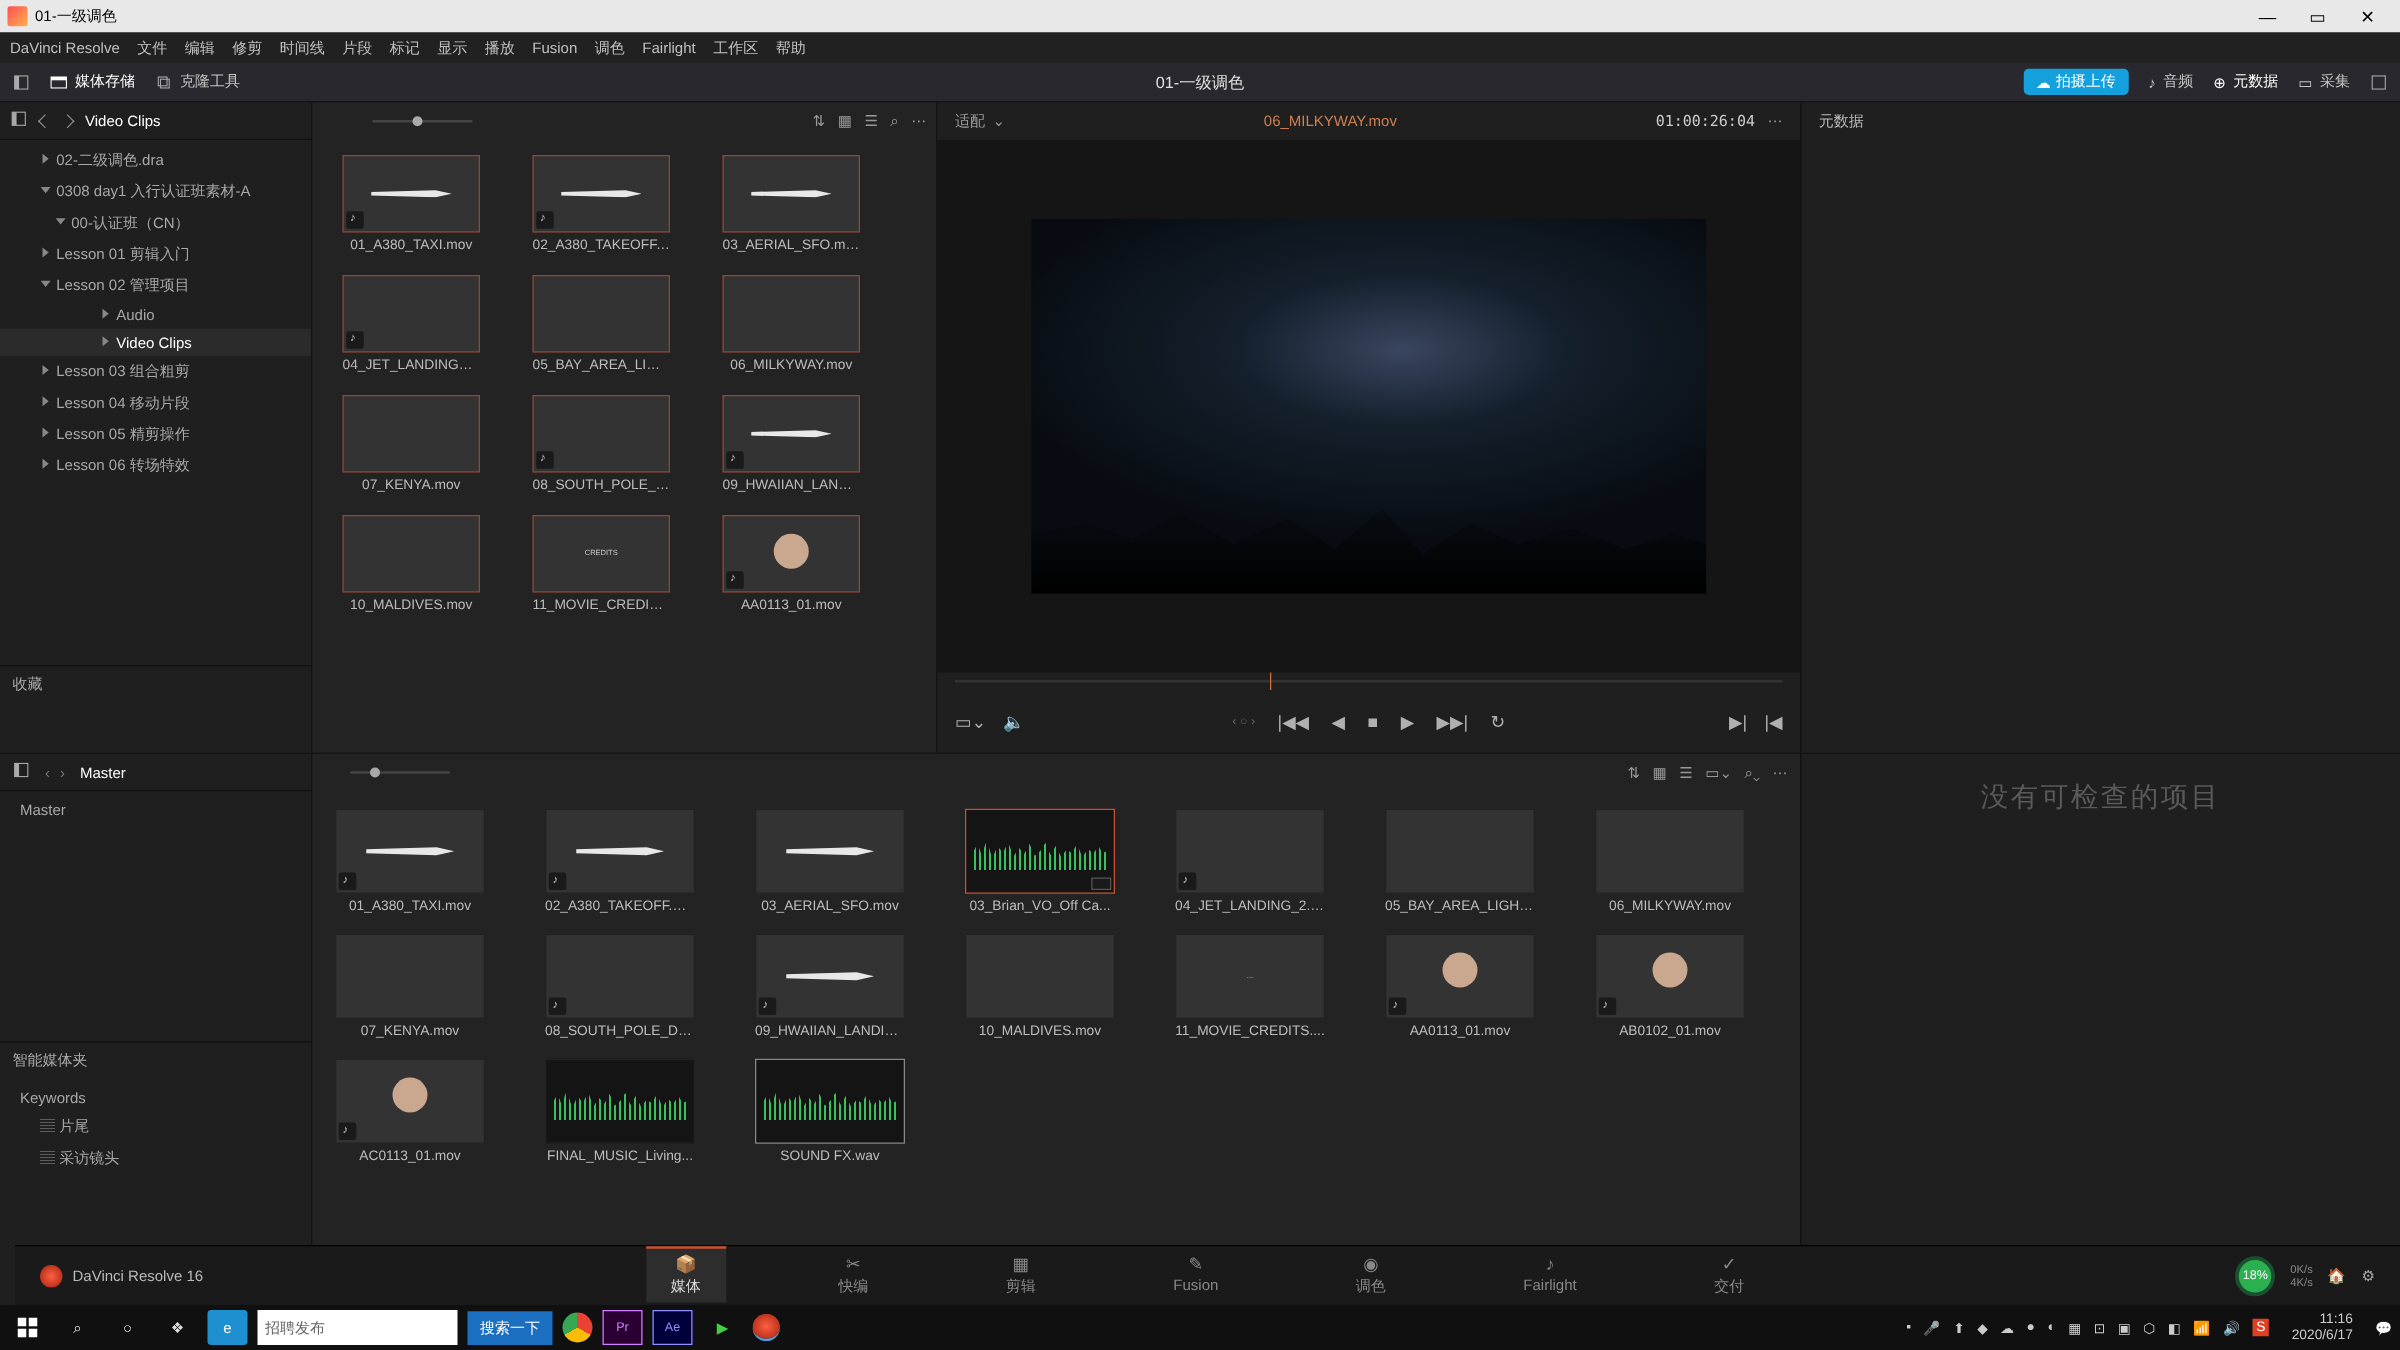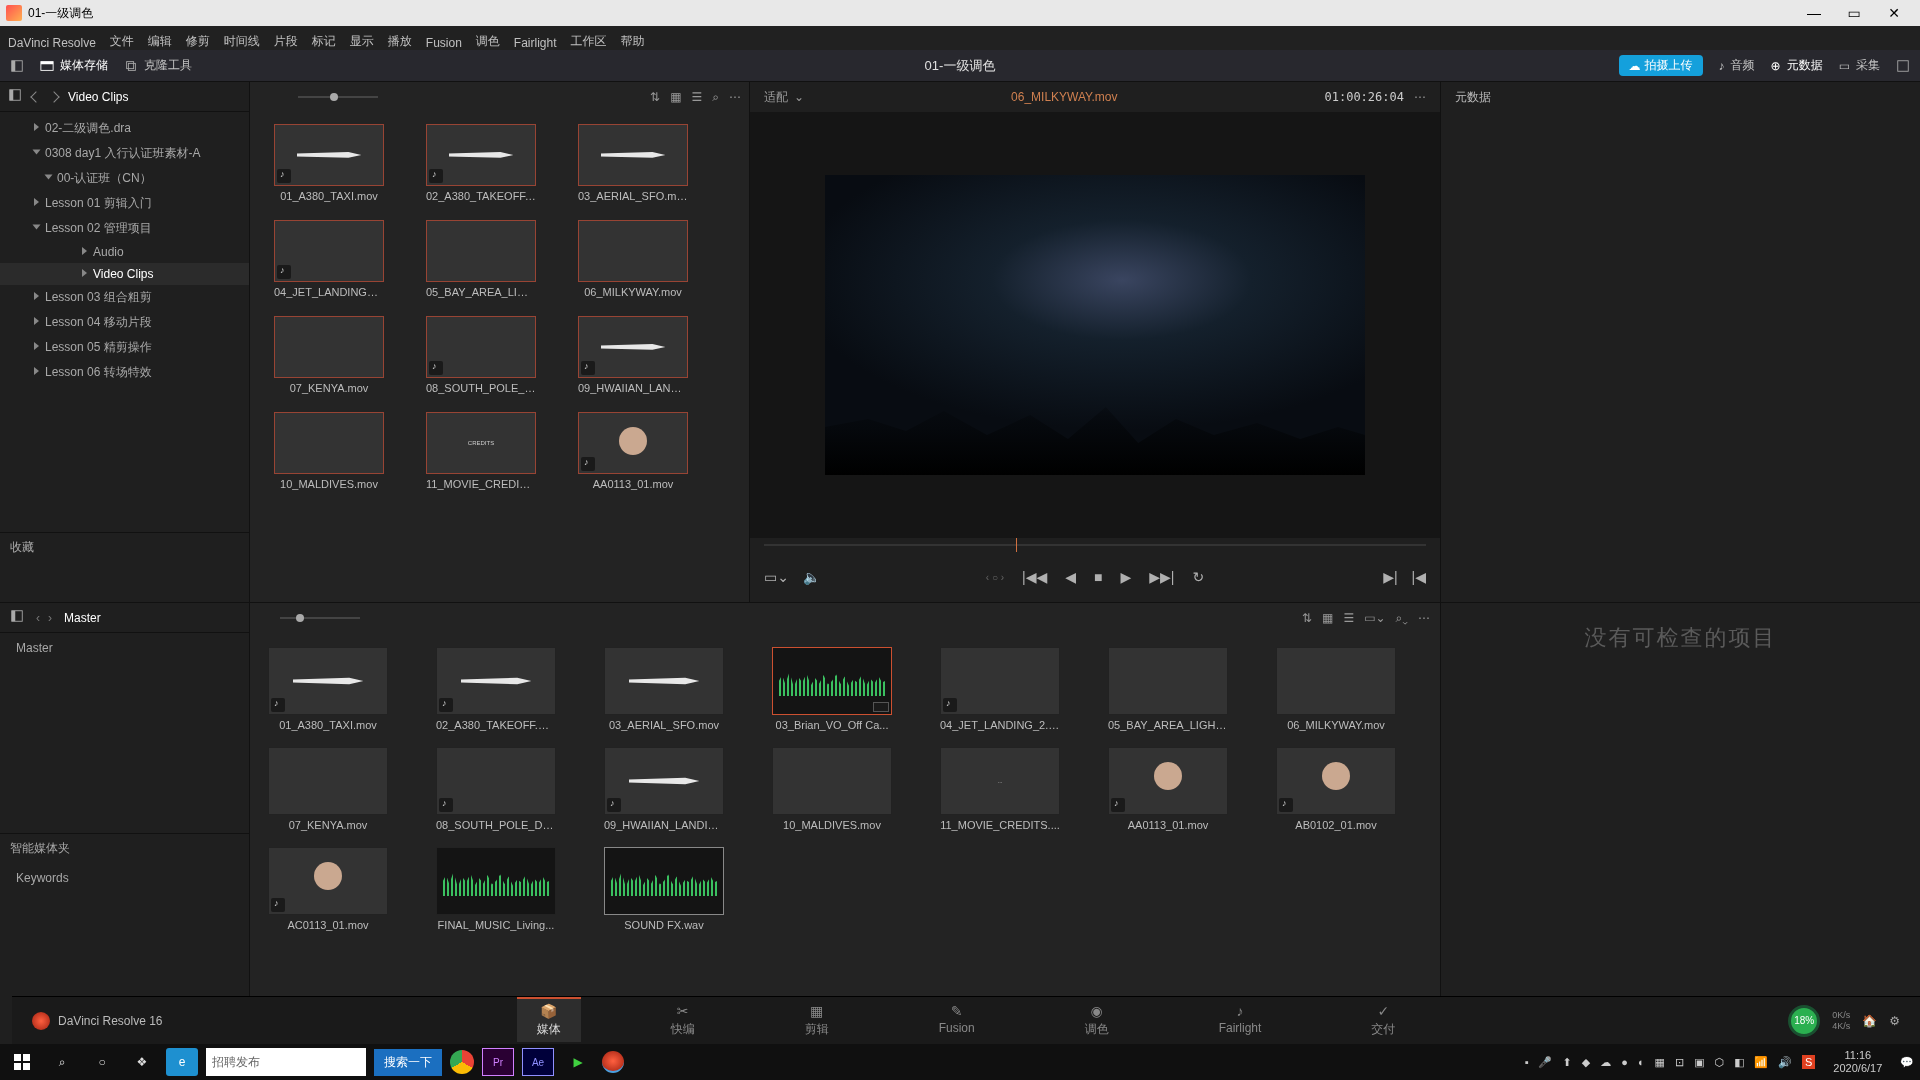--- a/index.html
+++ b/index.html
@@ -1,21 +1,21 @@
 <!DOCTYPE html>
 <html><head>
 <meta charset="utf-8">
 <style>
 *{margin:0;padding:0;box-sizing:border-box;font-family:"Microsoft YaHei",Arial,sans-serif;user-select:none}
 body{background:#1f1f1f;color:#a8a8a8;font-size:12px;width:1920px;height:1080px;overflow:hidden;position:relative}
 .titlebar{height:26px;background:#e8e8e8;color:#000;display:flex;align-items:center;padding:0 6px;font-size:12px}
 .titlebar .icon{width:16px;height:16px;background:linear-gradient(135deg,#ff5050,#ffb050);border-radius:2px;margin-right:6px}
 .titlebar .spacer{flex:1}
 .titlebar .wbtn{width:40px;text-align:center;font-size:14px;cursor:pointer}
-.menubar{height:24px;background:#212121;display:flex;align-items:flex-end;padding:0 8px;gap:14px;font-size:12px;color:#c0c0c0}
+.menubar{height:24px;background:#212121;display:flex;align-items:center;padding:0 8px;gap:14px;font-size:12px;color:#c0c0c0}
 .menubar span{cursor:pointer}
 .toolbar{height:32px;background:#28282e;display:flex;align-items:center;padding:0 10px;gap:16px;border-bottom:1px solid #111;position:relative}
 .toolbar .tbtn{display:flex;align-items:center;gap:6px;cursor:pointer;color:#c4c4c4}
 .toolbar .accent{color:#fff}
 .toolbar .center{position:absolute;left:50%;transform:translateX(-50%);color:#e0e0e0;font-size:13px}
 .toolbar .right{margin-left:auto;display:flex;gap:16px;align-items:center}
 .bluepill{background:#14a0dc;color:#fff;border-radius:4px;padding:2px 10px;display:flex;align-items:center;gap:4px}
 .main{display:flex;height:520px}
 .treepane{width:250px;background:#1f1f1f;border-right:1px solid #111;display:flex;flex-direction:column}
 .treehdr{height:30px;display:flex;align-items:center;padding:0 8px;gap:10px;border-bottom:1px solid #111;color:#ccc}
@@ -88,21 +88,21 @@
 .pagebar .pg .ic{font-size:14px}
 .pagebar .left{position:absolute;left:20px;display:flex;align-items:center;gap:8px;color:#bbb}
 .pagebar .right{position:absolute;right:20px;display:flex;align-items:center;gap:12px}
 .greenbadge{width:32px;height:32px;border-radius:50%;background:#2bb050;color:#fff;display:flex;align-items:center;justify-content:center;font-size:10px;border:3px solid #1a5030}
 .netstat{font-size:9px;color:#888;line-height:1.2}
 .taskbar{position:absolute;left:0;right:0;bottom:0;height:36px;background:#101010;display:flex;align-items:center;padding:0 6px;gap:8px}
 .taskbar .tb{width:32px;height:28px;display:flex;align-items:center;justify-content:center;cursor:pointer;color:#ddd}
 .taskbar .searchbox{width:160px;height:28px;background:#fff;display:flex;align-items:center;padding:0 6px;color:#666}
 .taskbar .bluebtn{background:#1b6fc0;color:#fff;padding:5px 10px;font-size:12px}
 .taskbar .tray{margin-left:auto;display:flex;align-items:center;gap:10px;color:#ccc;font-size:11px}
-.taskbar .clock{text-align:center;line-height:1.2;padding:0 8px}
+.taskbar .clock{text-align:right;line-height:1.2;padding:0 8px}
 .ico{display:inline-block;width:14px;height:14px}
 svg{display:block}
 
 .bg-plane{background:linear-gradient(#b4b8bc 0%,#9aa0a4 100%)}
 .bg-plane::after{content:"";position:absolute;width:60%;height:24%;top:38%;left:20%;background:#e8e8e8;clip-path:polygon(0 40%,80% 30%,100% 50%,80% 70%,0 60%)}
 .bg-night{background:linear-gradient(#1a2840,#0a0e18)}
 .bg-runway{background:linear-gradient(#c0c2b8,#888a80)}
 .bg-sky{background:#5f95b8}
 .bg-dark{background:#0a0e18}
 .bg-snow{background:linear-gradient(#d0d0d0,#aab)}
@@ -344,20 +344,24 @@
         <span>›</span>
       </div>
       <span style="color:#fff">Master</span>
     </div>
     <div class="bintree">
       <div class="bi">Master</div>
     </div>
     <div class="smarthdr">智能媒体夹</div>
     <div class="bintree">
       <div class="bi chev open"><span>Keywords</span></div>
+      <div id="kwlist">
+          <div class="bi" style="padding-left: 22px;"><span style="opacity:.6">▤</span> 片尾</div>
+          <div class="bi" style="padding-left: 22px;"><span style="opacity:.6">▤</span> 采访镜头</div>
+        </div>
     </div>
   </div>
 
   <div class="mastergrid">
     <div class="mghdr">
       <div class="sldr2"></div>
       <span>⇅</span>
       <span>▦</span>
       <span>☰</span>
       <span>▭⌄</span>

